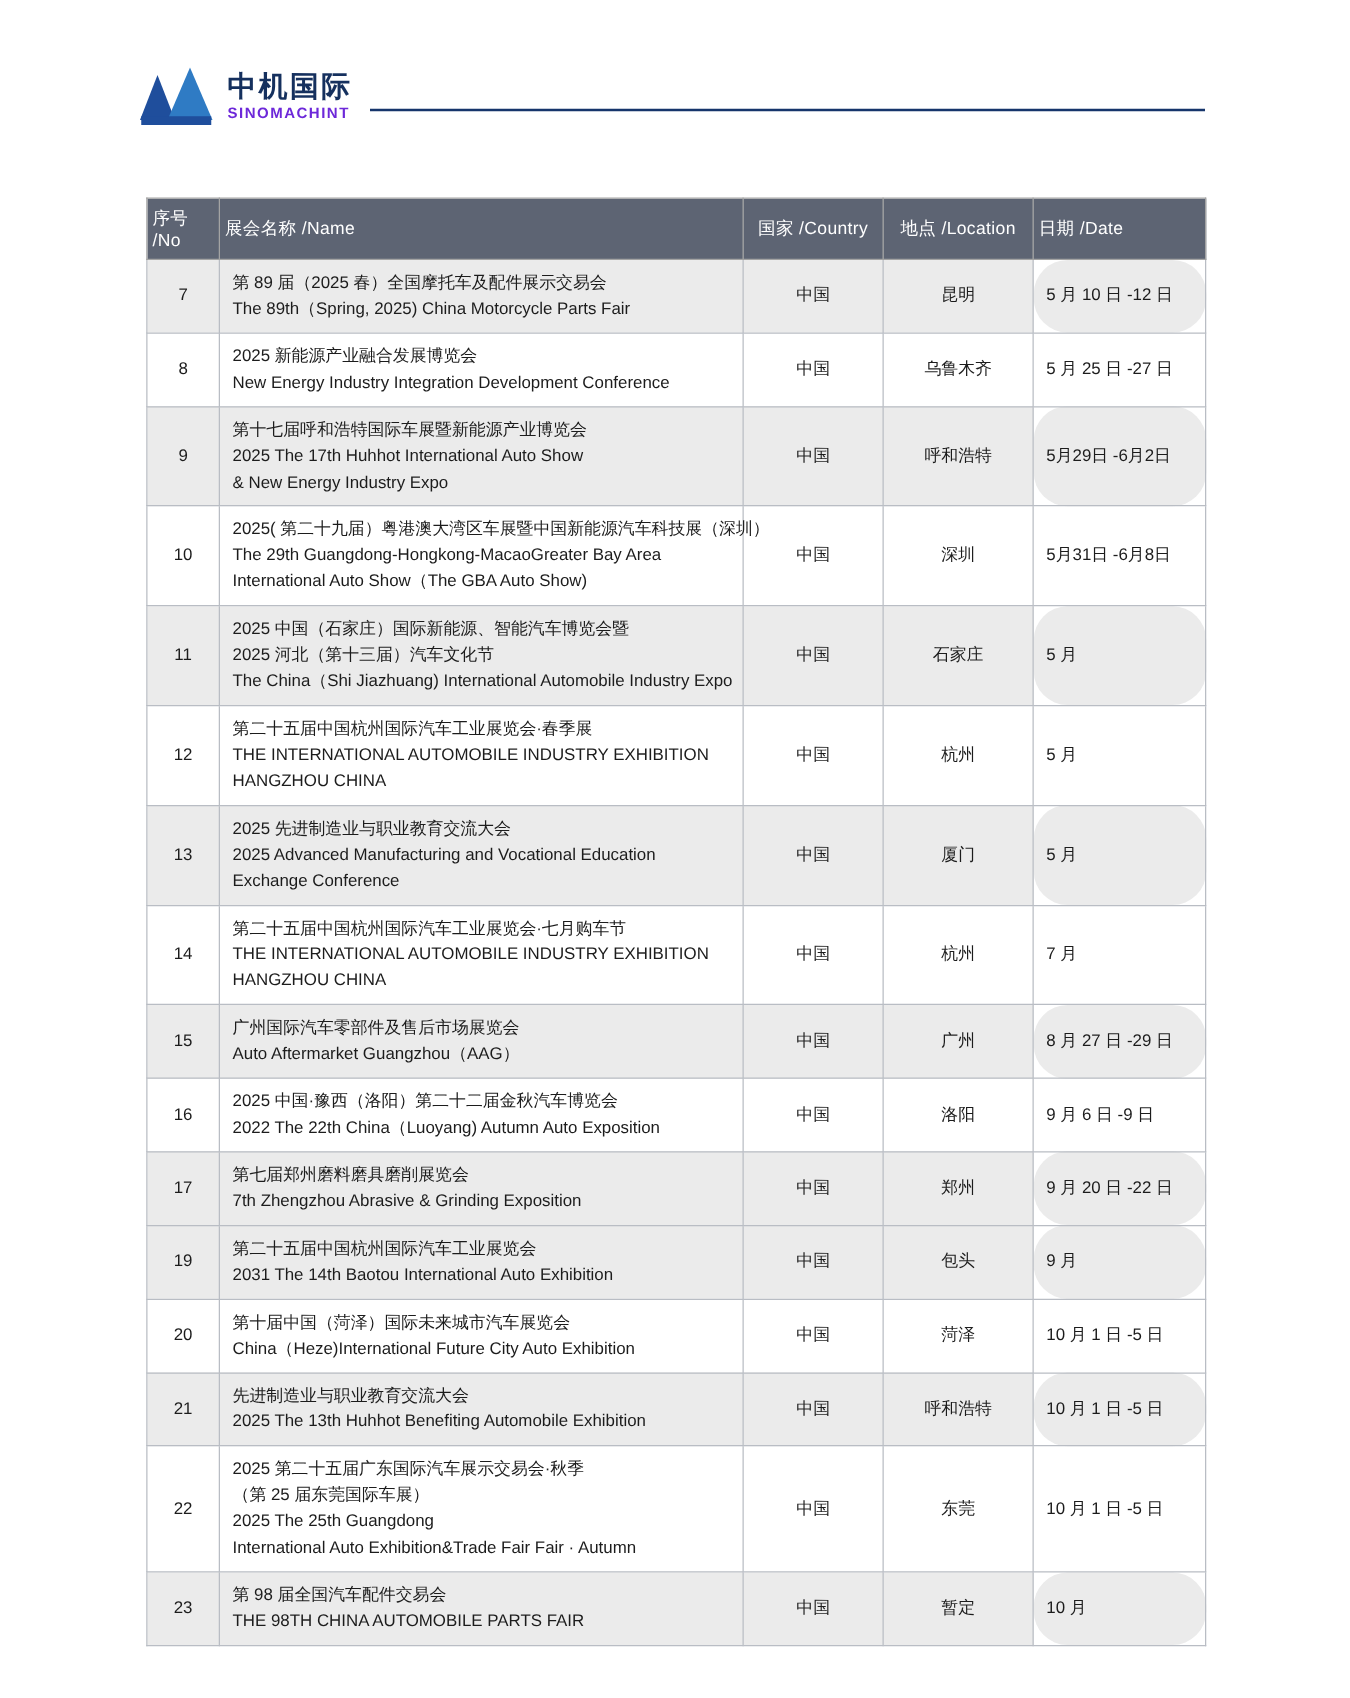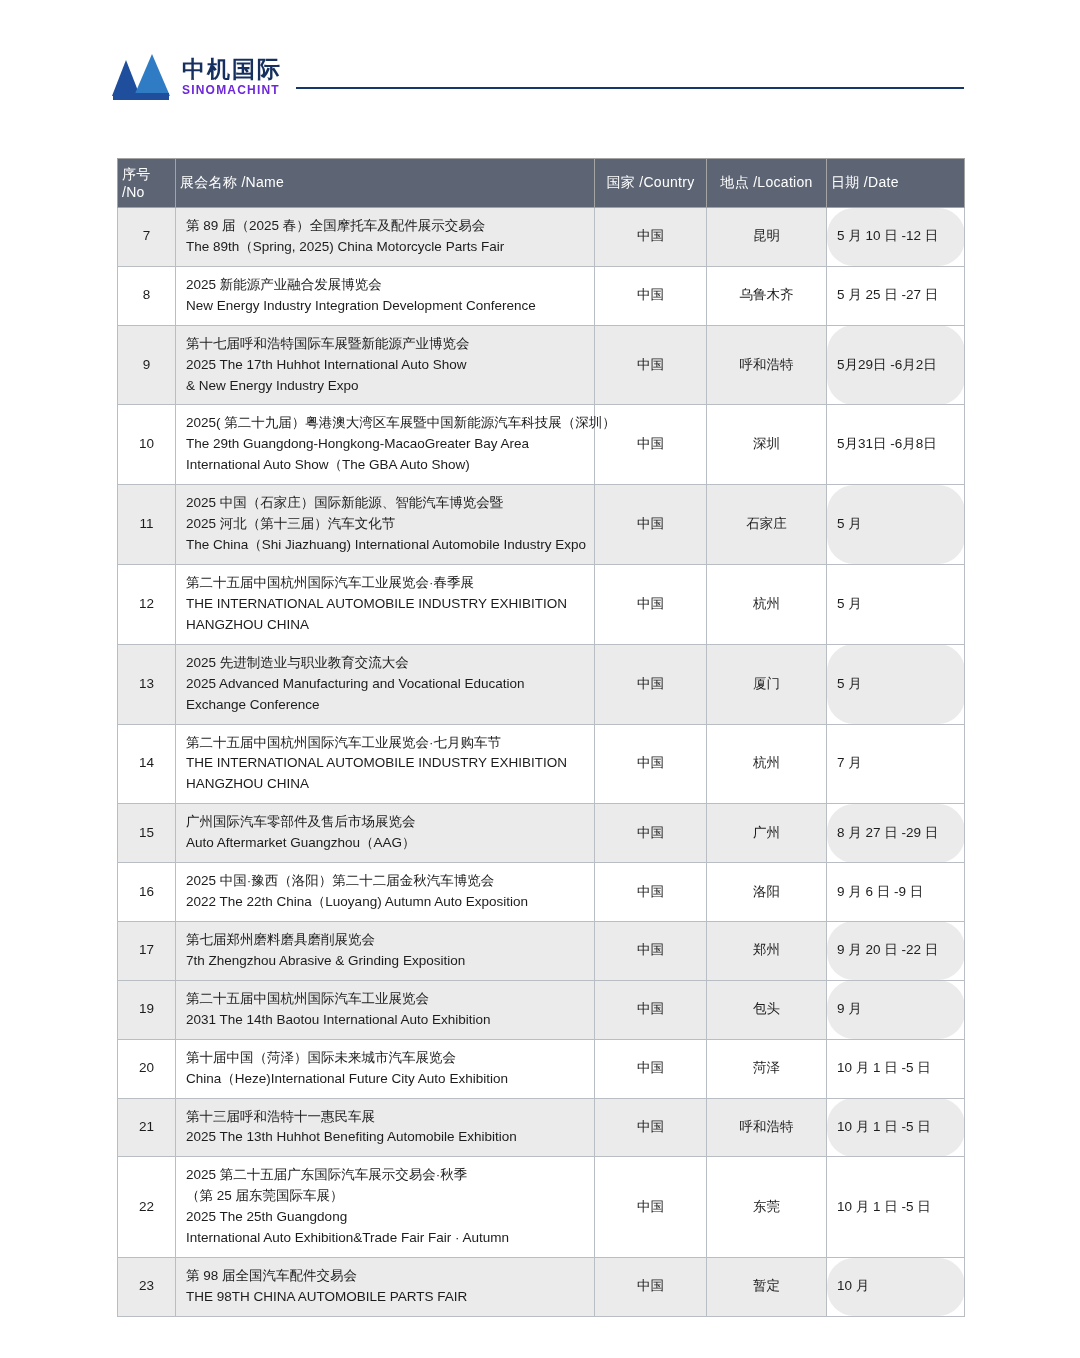--- a/index.html
+++ b/index.html
@@ -317,21 +317,21 @@
               <span class="nm-line">第十届中国（菏泽）国际未来城市汽车展览会</span>
               <span class="nm-line">China（Heze)International Future City Auto Exhibition</span>
             </td>
             <td class="c-country">中国</td>
             <td class="c-loc">菏泽</td>
             <td class="c-date">10 月 1 日 -5 日</td>
           </tr>
           <tr class="shade">
             <td class="c-no">21</td>
             <td class="c-name">
-              <span class="nm-line">第十三届呼和浩特十一惠民车展</span>
+              <span class="nm-line">先进制造业与职业教育交流大会</span>
               <span class="nm-line">2025 The 13th Huhhot Benefiting Automobile Exhibition</span>
             </td>
             <td class="c-country">中国</td>
             <td class="c-loc">呼和浩特</td>
             <td class="c-date">10 月 1 日 -5 日</td>
           </tr>
           <tr>
             <td class="c-no">22</td>
             <td class="c-name">
               <span class="nm-line">2025 第二十五届广东国际汽车展示交易会·秋季</span>

